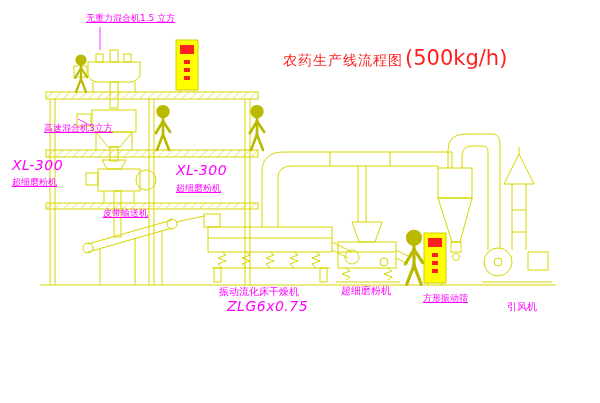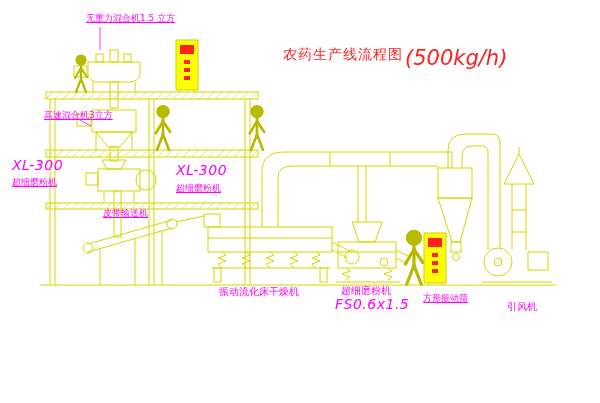--- a/index.html
+++ b/index.html
@@ -6,23 +6,23 @@
   html,body { background:#ffffff; }
   body { font-family:"DejaVu Sans","Liberation Sans",sans-serif; }
   .stage { position:relative; width:600px; height:403px; background:#ffffff; overflow:hidden; }
   .stage svg { position:absolute; left:0; top:0; }
 
   .lbl { position:absolute; color:#ff00ff; white-space:nowrap; line-height:1.05; }
   .lbl-sm   { font-size:9px;text-decoration:underline; }
   .lbl-md   { font-size:10px; }
   .lbl-model{ font-size:14px; letter-spacing:.5px;font-style:italic; }
 
-  .title { position:absolute; left:283px; top:46px; display:flex; align-items:flex-start; color:#ff1f1f; white-space:nowrap; }
+  .title { position:absolute; left:283px; top:46px; display:flex; align-items:flex-end; color:#ff1f1f; white-space:nowrap; }
   .title-main { font-size:14px; letter-spacing:1px; }
-  .title-cap  { font-size:21px; margin-left:2px;font-style:italic; }
+  .title-cap  { font-size:21px; margin-left:2px; }
 
   
   .y  { stroke:#d6d600; fill:none; stroke-width:1; }
   .yh { stroke:#d6d600; fill:url(#hatch); stroke-width:1; }
   .yf { fill:#ffff00; stroke:#cfcf00; stroke-width:1; }
   .r  { fill:#ff2020; stroke:none; }
   .p  { stroke:#b9b900; fill:none; stroke-width:2.2; stroke-linecap:round; }
   .m  { stroke:#ff00ff; fill:none; stroke-width:.8; }
 </style>
 </head>
@@ -210,25 +210,25 @@
       <line x1="78" y1="119" x2="91" y2="126"></line>
     </g>
   </svg>
 
   <div class="title">
     <span class="title-main">农药生产线流程图</span>
     <span class="title-cap">(500kg/h)</span>
   </div>
 
   <span class="lbl lbl-sm" style="left:86px;top:14px">无重力混合机1.5 立方</span>
-  <span class="lbl lbl-sm" style="left:44px;top:111px">高速混合机3立方</span>
+  <span class="lbl lbl-sm" style="left:44px;top:124px">高速混合机3立方</span>
   <span class="lbl lbl-model" style="left:12px;top:158px">XL-300</span>
   <span class="lbl lbl-sm" style="left:12px;top:178px">超细磨粉机</span>
   <span class="lbl lbl-model" style="left:176px;top:163px">XL-300</span>
   <span class="lbl lbl-sm" style="left:176px;top:184px">超细磨粉机</span>
   <span class="lbl lbl-sm" style="left:103px;top:209px">皮带输送机</span>
   <span class="lbl lbl-md" style="left:219px;top:287px">振动流化床干燥机</span>
+  <span class="lbl lbl-model" style="left:227px;top:299px">ZLG6x0.75</span>
   <span class="lbl lbl-md" style="left:341px;top:286px">超细磨粉机</span>
-  <span class="lbl lbl-model" style="left:335px;top:297px">FS0.6x1.5</span>
   <span class="lbl lbl-sm" style="left:423px;top:294px">方形振动筛</span>
   <span class="lbl lbl-md" style="left:507px;top:302px">引风机</span>
 
 </div>
 
 </body></html>

